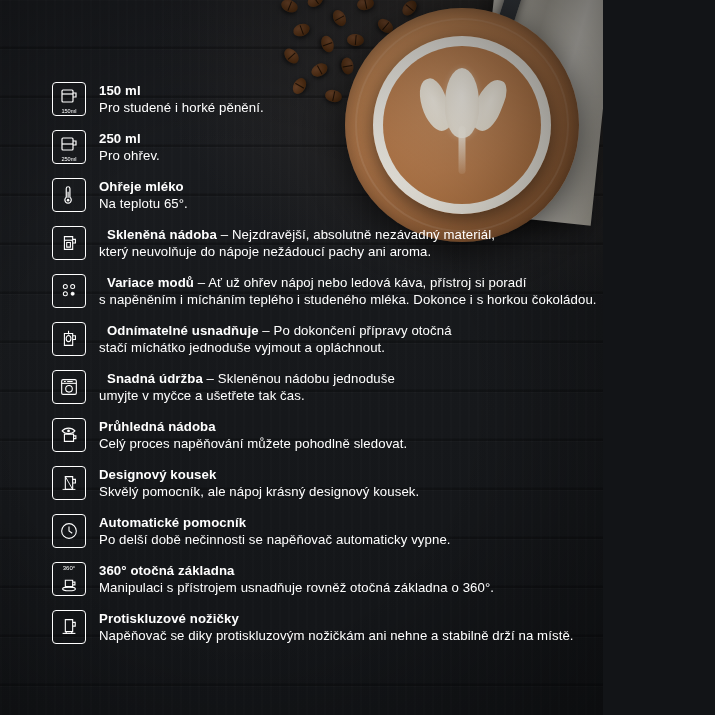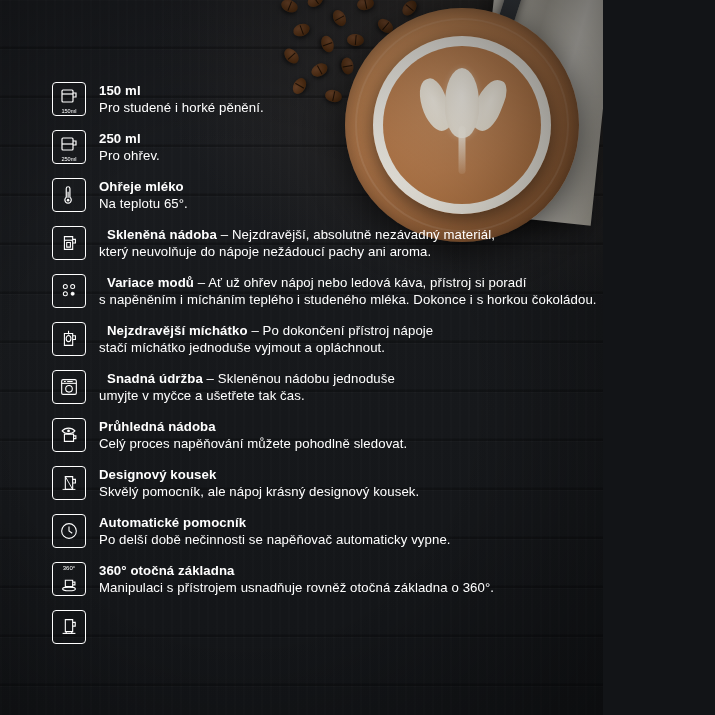--- a/index.html
+++ b/index.html
@@ -356,23 +356,23 @@
       <div class="icon-box">
         <svg width="22" height="22" viewBox="0 0 24 24" fill="none" stroke="#ffffff" stroke-width="1.2">
           <path d="M7 6h9v13H7z"></path>
           <path d="M16 8.5h3v4h-3"></path>
           <path d="M11.5 3v4"></path>
           <ellipse cx="11.5" cy="11.5" rx="2.6" ry="3.4"></ellipse>
         </svg>
       </div>
       <div class="ftext">
         <div class="fline">
-          <b>Nejzdravější míchátko</b>
+          <b>Odnímatelné usnadňuje</b>
           <span class="sub">–</span>
-          <span class="sub">Po dokončení přístroj nápoje</span>
+          <span class="sub">Po dokončení přípravy otočná</span>
         </div>
         <div class="fline">stačí míchátko jednoduše vyjmout a opláchnout.</div>
       </div>
     </div>
 
     <div class="feature">
       <div class="icon-box">
         <svg width="22" height="22" viewBox="0 0 24 24" fill="none" stroke="#ffffff" stroke-width="1.2">
           <rect x="4" y="4" width="16" height="16" rx="1.5"></rect>
           <path d="M4 8h16"></path>
@@ -450,16 +450,20 @@
 
     <div class="feature">
       <div class="icon-box">
         <svg width="22" height="22" viewBox="0 0 24 24" fill="none" stroke="#ffffff" stroke-width="1.2">
           <path d="M8 4h8v13H8z"></path>
           <path d="M16 7h2.8v4H16"></path>
           <path d="M5 19h14"></path>
           <path d="M9 17v2M15 17v2"></path>
         </svg>
       </div>
+      <div class="ftext">
+        <div class="fline fline1">Protiskluzové nožičky</div>
+        <div class="fline">Napěňovač se diky protiskluzovým nožičkám ani nehne a stabilně drží na místě.</div>
+      </div>
     </div>
 
   </div>
 </div>
 
 </body></html>

